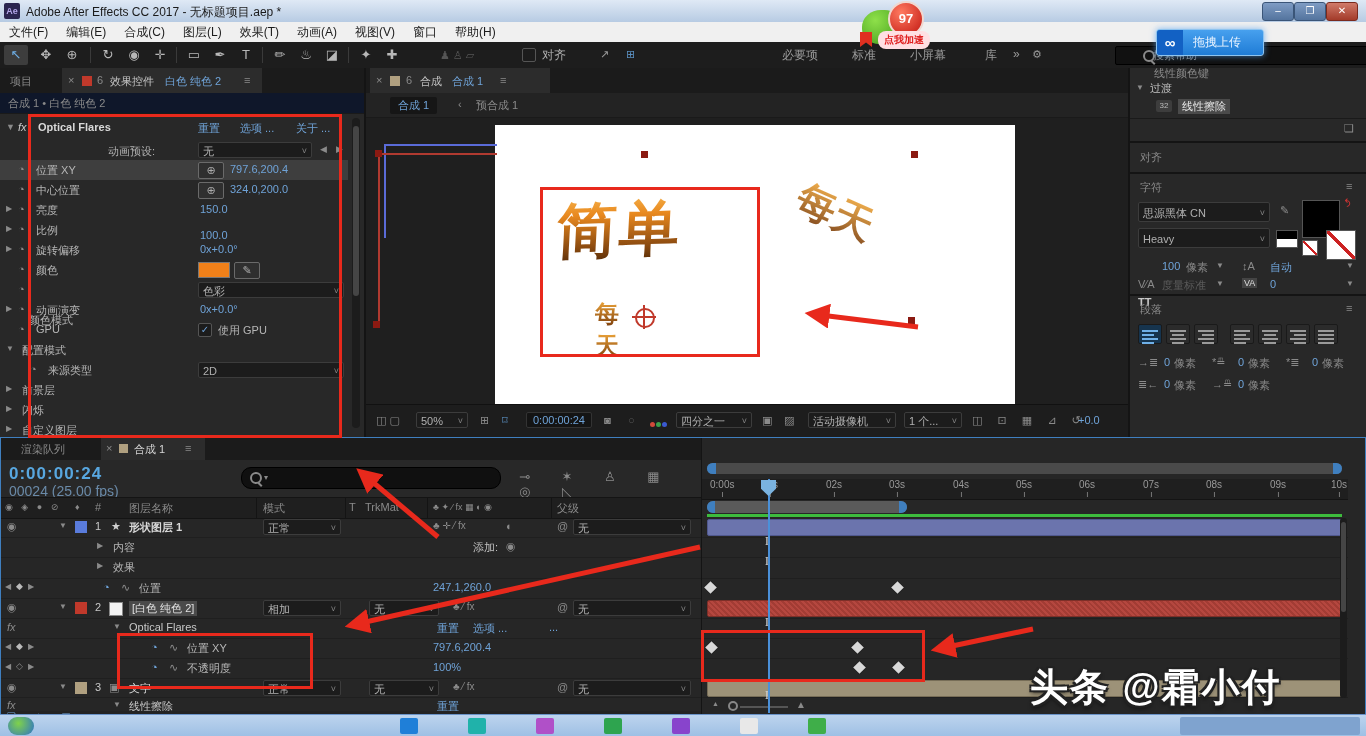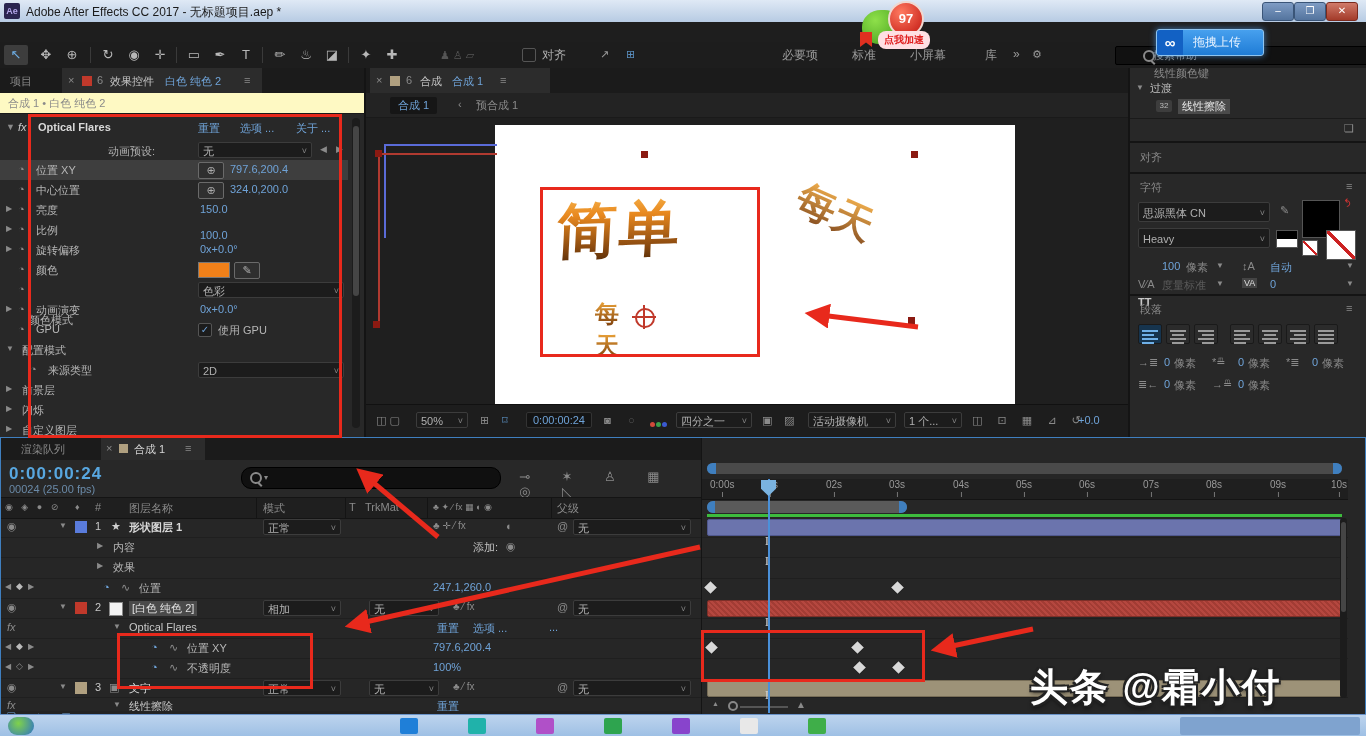--- a/index.html
+++ b/index.html
@@ -94,20 +94,23 @@
 <div id="app">
 
   <div class="ab titlebar">
     <div class="ab ae-badge">Ae</div>
     <div class="ab nowrap" style="left:26px;top:4px;">Adobe After Effects CC 2017 - 无标题项目.aep *</div>
     <div class="ab win-btn" style="left:1262px;">–</div>
     <div class="ab win-btn" style="left:1294px;">❐</div>
     <div class="ab win-btn win-close" style="left:1326px;">✕</div>
   </div>
 
+  <div class="ab menubar nowrap">
+    <span>文件(F)</span><span>编辑(E)</span><span>合成(C)</span><span>图层(L)</span><span>效果(T)</span><span>动画(A)</span><span>视图(V)</span><span>窗口</span><span>帮助(H)</span>
+  </div>
 
   <div class="ab toolbar">
     <span class="ab tool active" style="left:4px;">↖</span>
     <span class="ab tool" style="left:34px;">✥</span>
     <span class="ab tool" style="left:60px;">⊕</span>
     <span class="ab tsep" style="left:90px;"></span>
     <span class="ab tool" style="left:96px;">↻</span>
     <span class="ab tool" style="left:122px;">◉</span>
     <span class="ab tool" style="left:148px;">✛</span>
     <span class="ab tsep" style="left:176px;"></span>
@@ -143,21 +146,21 @@
       <span class="ab dim" style="left:10px;top:6px;">项目</span>
       <div class="ab tab-active" style="left:62px;top:0;width:200px;height:25px;">
         <span class="ab dim" style="left:6px;top:6px;">×</span>
         <span class="ab" style="left:20px;top:8px;width:10px;height:10px;background:#c0392b;"></span>
         <span class="ab dim" style="left:35px;top:6px;">6</span>
         <span class="ab" style="left:48px;top:6px;color:#c4c4c4;">效果控件</span>
         <span class="ab blue" style="left:103px;top:6px;">白色 纯色 2</span>
         <span class="ab dim" style="left:182px;top:6px;">≡</span>
       </div>
     </div>
-    <div class="ab" style="left:0;top:25px;width:364px;height:20px;background:#fef9c3;border-bottom:1px solid #1a1a1a;">
+    <div class="ab" style="left:0;top:25px;width:364px;height:20px;background:#0f172a;border-bottom:1px solid #1a1a1a;">
       <span class="ab dim" style="left:8px;top:3px;">合成 1 • 白色 纯色 2</span>
     </div>
 
     <div class="ab" style="left:0;top:50px;width:364px;height:20px;">
       <span class="ab dim" style="left:6px;top:4px;font-size:9px;">▼</span>
       <span class="ab" style="left:18px;top:3px;font-style:italic;color:#ccc;">fx</span>
       <span class="ab" style="left:38px;top:3px;color:#d8d8d8;font-weight:bold;">Optical Flares</span>
       <span class="ab lnk" style="left:198px;top:3px;">重置</span>
       <span class="ab lnk" style="left:240px;top:3px;">选项 ...</span>
       <span class="ab lnk" style="left:296px;top:3px;">关于 ...</span>
@@ -439,21 +442,21 @@
       <div class="ab tab-active" style="left:100px;top:0;width:104px;height:22px;border-bottom:2px solid #c8c8c8;">
         <span class="ab dim" style="left:5px;top:4px;">×</span>
         <span class="ab" style="left:18px;top:6px;width:9px;height:9px;background:#b0a080;"></span>
         <span class="ab" style="left:33px;top:4px;color:#d6d6d6;">合成 1</span>
         <span class="ab dim" style="left:84px;top:4px;">≡</span>
       </div>
     </div>
 
     <div class="ab" style="left:0;top:22px;width:700px;height:37px;background:#282828;">
       <span class="ab" style="left:8px;top:4px;font-size:17px;font-weight:bold;color:#58a7e0;letter-spacing:1px;">0:00:00:24</span>
-      <span class="ab" style="left:8px;top:23px;font-size:11px;color:#6a8aa8;">00024 (25.00 fps)</span>
+      <span class="ab" style="left:8px;top:23px;font-size:14px;color:#6a8aa8;">00024 (25.00 fps)</span>
       <div class="ab" style="left:240px;top:7px;width:258px;height:20px;background:#101010;border:1px solid #000;border-radius:10px;">
         <span class="mag ab" style="left:8px;top:4px;"></span>
         <span class="ab dim" style="left:22px;top:5px;font-size:8px;">▾</span>
       </div>
       <span class="ab dim" style="left:518px;top:9px;font-size:13px;letter-spacing:14px;">⊸ ✶ ♙ ▦ ◎ ◺</span>
     </div>
 
     <div class="ab" style="left:0;top:59px;width:700px;height:20px;background:#1f1f1f;border-top:1px solid #141414;border-bottom:1px solid #141414;">
       <span class="ab dim" style="left:4px;top:4px;font-size:9px;letter-spacing:3px;">◉ ◈ ● ⊘</span>
       <span class="ab dim" style="left:74px;top:4px;font-size:9px;">♦</span>

